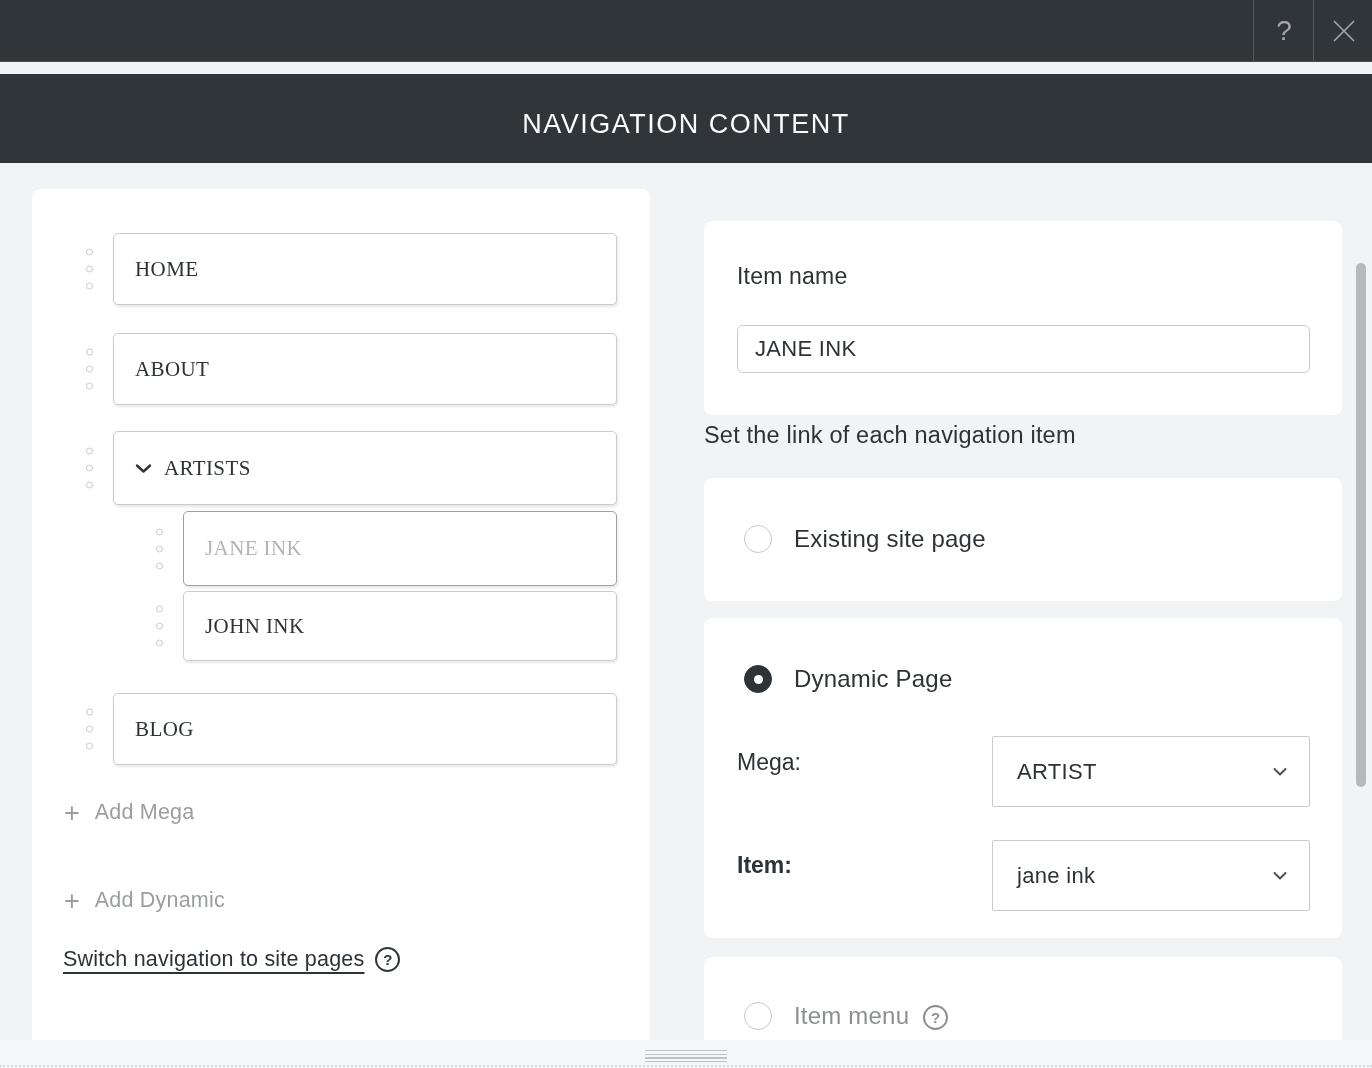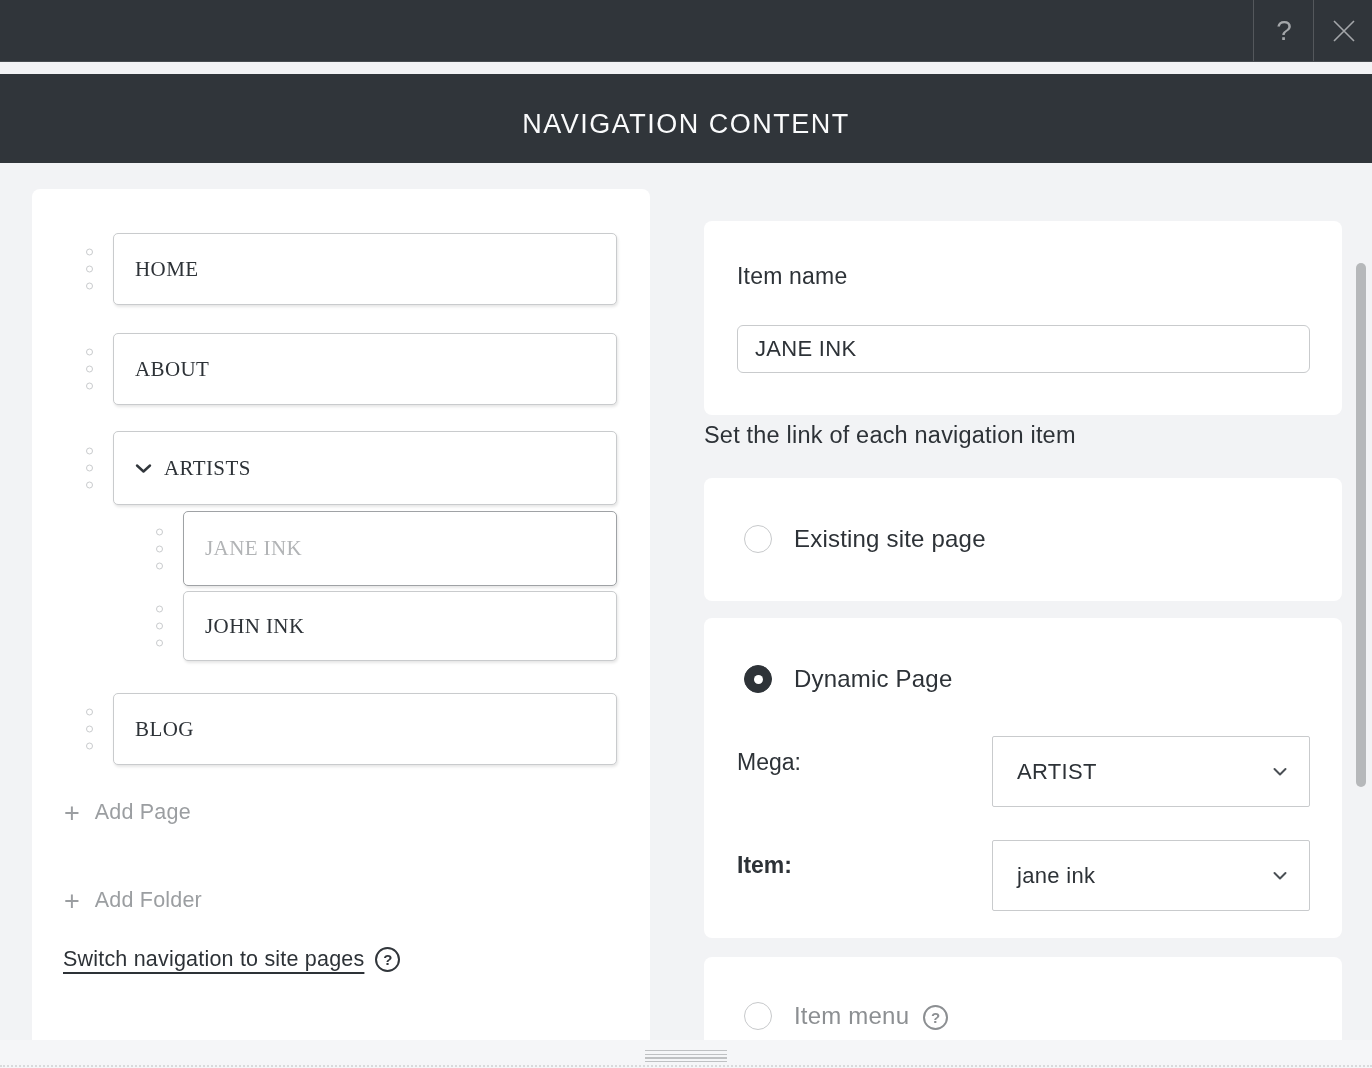--- a/index.html
+++ b/index.html
@@ -171,25 +171,25 @@
           <span class="dot"></span>
           <span class="dot"></span>
         </span>
       <div class="nav-box">
         <span>BLOG</span>
       </div>
     </div>
 
     <div class="panel-link" style="left:64px;top:637px;">
       <span class="plus">+</span>
-      <span class="lbl">Add Page</span>
+      <span class="lbl">Add Mega</span>
     </div>
     <div class="panel-link" style="left:64px;top:725px;">
       <span class="plus">+</span>
-      <span class="lbl">Add Folder</span>
+      <span class="lbl">Add Dynamic</span>
     </div>
 
     <div class="switch-row" style="left:63px;top:784px;">
       <span class="lbl">Switch navigation to site pages</span>
       <span class="qcircle">
           <span>?</span>
         </span>
     </div>
 
     <div class="card card1">

